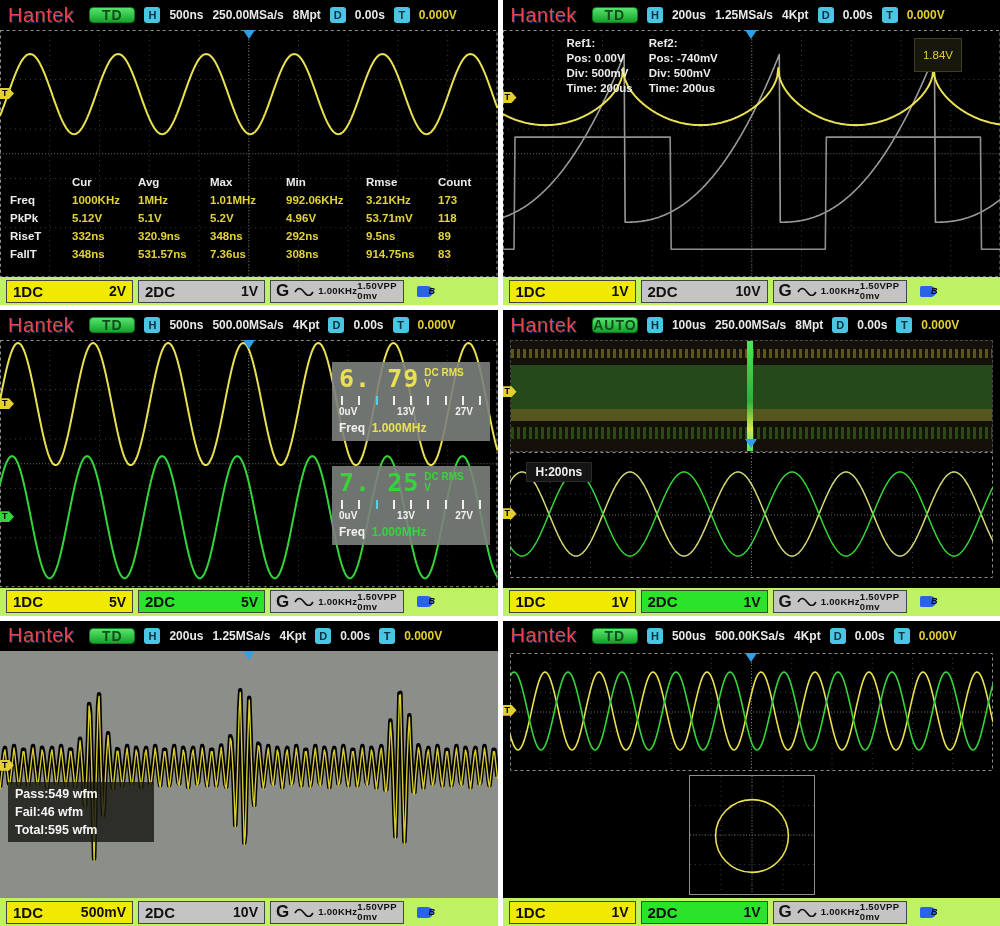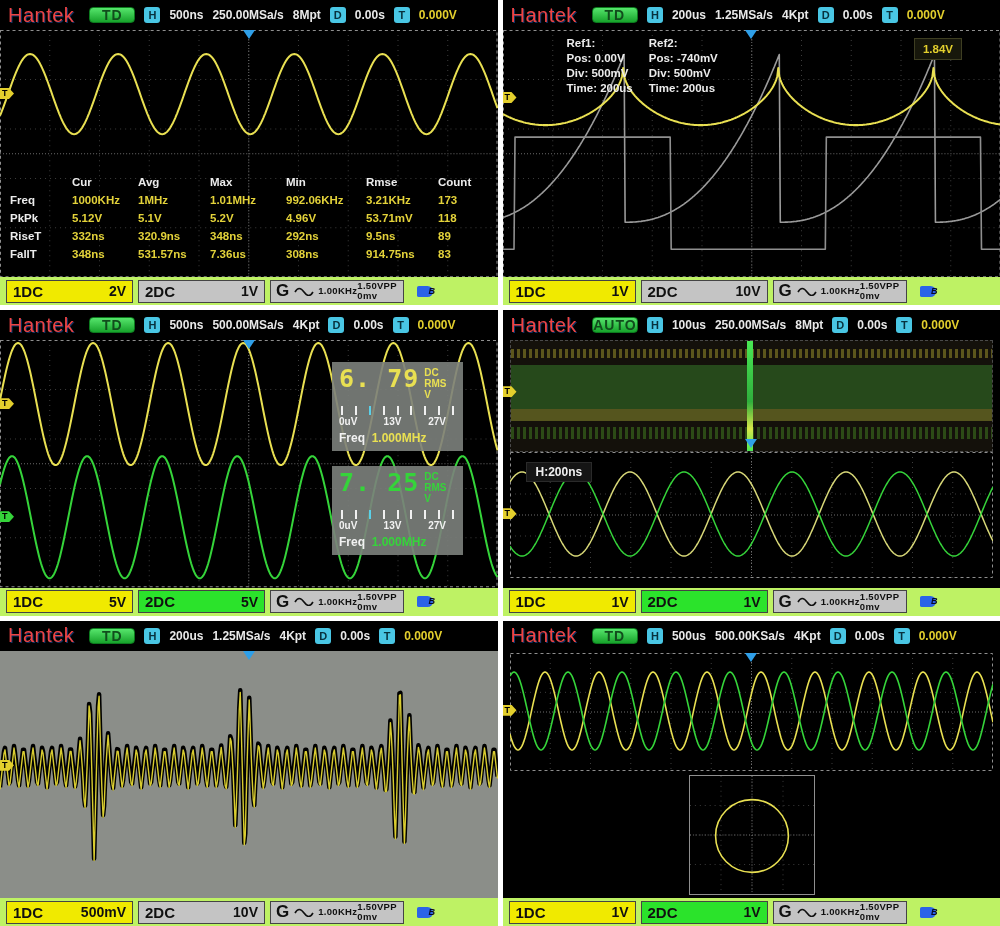--- a/index.html
+++ b/index.html
@@ -33,23 +33,23 @@
   .genstack{display:flex;flex-direction:row;line-height:10px}
   .genrow{display:flex;align-items:center;gap:4px}
   .gentext{font-size:9.5px;font-weight:bold;letter-spacing:.3px}
   .usb{margin-left:8px;width:16px;height:11px;background:#2b63e8;border-radius:2px 6px 6px 2px;position:relative}
   .usb span{position:absolute;right:-2px;top:0;font-size:9px;font-weight:bold;font-style:italic;color:#0a0a24}
   
   .mtable{position:absolute;left:10px;top:146px;display:grid;grid-template-columns:62px 66px 72px 76px 80px 72px 46px;row-gap:5px;font-size:11.5px;font-weight:bold;color:#ececec;z-index:4;line-height:13px}
   .mtable .val{color:#e3d23a}
   
   .refs{position:absolute;left:64px;top:6px;display:flex;gap:16px;font-size:11.5px;font-weight:bold;color:#ececec;line-height:15px;z-index:4}
-  .badge184{position:absolute;right:38px;top:8px;background:#17170b;border:1px solid #3e3e22;color:#e3cf2d;font-size:11.5px;font-weight:bold;padding:4px 8px;z-index:4}
-  
-  .dmm{position:absolute;left:332px;width:131px;background:rgba(124,129,124,.9);padding:5px 7px 6px;z-index:4}
+  .badge184{position:absolute;right:38px;top:8px;background:#17170b;border:1px solid #3e3e22;color:#e3cf2d;font-size:11.5px;font-weight:normal;padding:10px 8px;z-index:4}
+  
+  .dmm{position:absolute;left:332px;width:158px;background:rgba(124,129,124,.9);padding:5px 7px 6px;z-index:4}
   .dmm .hdrrow{display:flex;gap:5px;align-items:flex-start}
   .dmm .big{font-family:"DejaVu Sans Mono",monospace;font-size:25px;font-weight:bold;letter-spacing:1px;line-height:23px;white-space:pre}
   .dmm .mode{font-size:10px;font-weight:bold;line-height:11px}
   .dmm .ruler{display:flex;justify-content:space-between;margin:6px 2px 0}
   .dmm .ruler i{display:block;width:2px;height:9px;background:#f0f0f0}
   .dmm .ruler i.blue{background:#5ad0e8}
   .dmm .slabels{display:flex;font-size:10px;font-weight:bold;color:#f2f2f2;margin-top:1px}
   .dmm .slabels span{flex:1}
   .dmm .slabels span:nth-child(2){text-align:center}
   .dmm .slabels span:nth-child(3){text-align:right;padding-right:10px}
@@ -467,20 +467,25 @@
       <span class="cyico">T</span>
       <span class="tval">0.000V</span>
     </div>
     <div class="screen grayback">
       <svg class="layer" viewBox="0 0 497 247" preserveAspectRatio="none">
           <path d="M0 136.0 L1 127.1 L2 118.1 L3 109.2 L4 100.3 L5 96.7 L6 105.6 L7 114.6 L8 123.5 L9 132.4 L10 130.6 L11 121.7 L12 112.8 L13 103.8 L14 94.9 L15 102.0 L16 111.0 L17 119.9 L18 128.9 L19 134.2 L20 125.3 L21 116.3 L22 107.4 L23 98.5 L24 98.5 L25 107.4 L26 116.3 L27 125.3 L28 134.2 L29 128.9 L30 119.9 L31 111.0 L32 102.0 L33 94.9 L34 103.8 L35 112.8 L36 121.7 L37 130.6 L38 132.4 L39 123.5 L40 114.6 L41 105.6 L42 96.7 L43 100.3 L44 109.2 L45 118.1 L46 127.1 L47 136.0 L48 127.1 L49 118.1 L50 109.2 L51 100.3 L52 96.7 L53 105.6 L54 114.6 L55 123.5 L56 132.4 L57 130.6 L58 121.7 L59 112.8 L60 103.8 L61 94.9 L62 102.0 L63 111.0 L64 119.9 L65 128.9 L66 134.2 L67 125.3 L68 116.3 L69 107.4 L70 98.4 L71 98.3 L72 107.3 L73 116.4 L74 125.7 L75 135.4 L76 130.1 L77 120.6 L78 110.2 L79 98.6 L80 87.6 L81 98.4 L82 111.4 L83 127.1 L84 146.6 L85 154.4 L86 136.4 L87 113.7 L88 85.9 L89 52.9 L90 60.9 L91 92.2 L92 127.9 L93 166.8 L94 207.3 L95 168.4 L96 128.7 L97 90.1 L98 54.1 L99 43.2 L100 80.6 L101 113.5 L102 141.3 L103 163.9 L104 154.5 L105 130.2 L106 110.5 L107 94.8 L108 82.2 L109 95.8 L110 109.5 L111 121.2 L112 131.5 L113 136.8 L114 126.2 L115 116.4 L116 107.1 L117 98.0 L118 98.2 L119 107.3 L120 116.3 L121 125.3 L122 134.3 L123 128.9 L124 119.9 L125 111.0 L126 102.0 L127 94.9 L128 103.8 L129 112.8 L130 121.7 L131 130.6 L132 132.4 L133 123.5 L134 114.6 L135 105.6 L136 96.7 L137 100.3 L138 109.2 L139 118.1 L140 127.1 L141 136.0 L142 127.1 L143 118.1 L144 109.2 L145 100.3 L146 96.7 L147 105.6 L148 114.6 L149 123.5 L150 132.4 L151 130.6 L152 121.7 L153 112.8 L154 103.8 L155 94.9 L156 102.0 L157 111.0 L158 119.9 L159 128.9 L160 134.2 L161 125.3 L162 116.3 L163 107.4 L164 98.5 L165 98.5 L166 107.4 L167 116.3 L168 125.3 L169 134.2 L170 128.9 L171 119.9 L172 111.0 L173 102.0 L174 94.9 L175 103.8 L176 112.8 L177 121.7 L178 130.6 L179 132.4 L180 123.5 L181 114.6 L182 105.6 L183 96.7 L184 100.3 L185 109.2 L186 118.1 L187 127.1 L188 136.0 L189 127.1 L190 118.1 L191 109.2 L192 100.3 L193 96.7 L194 105.6 L195 114.6 L196 123.5 L197 132.4 L198 130.6 L199 121.7 L200 112.8 L201 103.8 L202 94.9 L203 102.0 L204 111.0 L205 119.9 L206 128.9 L207 134.2 L208 125.3 L209 116.3 L210 107.4 L211 98.5 L212 98.5 L213 107.4 L214 116.3 L215 125.3 L216 134.3 L217 128.9 L218 119.9 L219 110.9 L220 101.8 L221 94.3 L222 103.4 L223 112.6 L224 122.3 L225 132.7 L226 135.7 L227 125.7 L228 114.4 L229 101.1 L230 85.1 L231 88.3 L232 103.3 L233 122.1 L234 145.5 L235 174.0 L236 152.4 L237 125.6 L238 93.7 L239 57.2 L240 39.3 L241 74.7 L242 113.0 L243 152.6 L244 191.6 L245 182.2 L246 142.7 L247 106.2 L248 74.0 L249 46.8 L250 74.8 L251 103.7 L252 127.4 L253 146.3 L254 153.9 L255 133.6 L256 117.2 L257 103.7 L258 92.5 L259 94.1 L260 106.0 L261 116.5 L262 126.2 L263 135.4 L264 129.4 L265 120.0 L266 110.9 L267 101.9 L268 94.8 L269 103.8 L270 112.8 L271 121.7 L272 130.7 L273 132.4 L274 123.5 L275 114.6 L276 105.6 L277 96.7 L278 100.3 L279 109.2 L280 118.1 L281 127.1 L282 136.0 L283 127.1 L284 118.1 L285 109.2 L286 100.3 L287 96.7 L288 105.6 L289 114.6 L290 123.5 L291 132.4 L292 130.6 L293 121.7 L294 112.8 L295 103.8 L296 94.9 L297 102.0 L298 111.0 L299 119.9 L300 128.9 L301 134.2 L302 125.3 L303 116.3 L304 107.4 L305 98.5 L306 98.5 L307 107.4 L308 116.3 L309 125.3 L310 134.2 L311 128.9 L312 119.9 L313 111.0 L314 102.0 L315 94.9 L316 103.8 L317 112.8 L318 121.7 L319 130.6 L320 132.4 L321 123.5 L322 114.6 L323 105.6 L324 96.7 L325 100.3 L326 109.2 L327 118.1 L328 127.1 L329 136.0 L330 127.1 L331 118.1 L332 109.2 L333 100.3 L334 96.7 L335 105.6 L336 114.6 L337 123.5 L338 132.4 L339 130.6 L340 121.7 L341 112.8 L342 103.8 L343 94.9 L344 102.0 L345 111.0 L346 119.9 L347 128.9 L348 134.2 L349 125.3 L350 116.3 L351 107.4 L352 98.5 L353 98.5 L354 107.4 L355 116.3 L356 125.3 L357 134.2 L358 128.9 L359 119.9 L360 111.0 L361 102.0 L362 94.9 L363 103.8 L364 112.8 L365 121.7 L366 130.6 L367 132.4 L368 123.5 L369 114.6 L370 105.6 L371 96.7 L372 100.2 L373 109.2 L374 118.1 L375 127.1 L376 136.2 L377 127.3 L378 118.2 L379 108.9 L380 99.3 L381 95.0 L382 104.4 L383 114.5 L384 125.7 L385 138.7 L386 138.2 L387 125.9 L388 111.0 L389 92.4 L390 69.5 L391 82.3 L392 103.7 L393 130.2 L394 162.0 L395 185.5 L396 155.3 L397 120.5 L398 82.4 L399 42.4 L400 41.8 L401 81.6 L402 120.8 L403 157.5 L404 190.3 L405 165.8 L406 131.7 L407 102.5 L408 78.6 L409 64.2 L410 89.7 L411 110.5 L412 127.1 L413 140.5 L414 140.8 L415 126.6 L416 114.4 L417 103.8 L418 94.2 L419 98.9 L420 108.8 L421 118.3 L422 127.4 L423 136.4 L424 127.2 L425 118.1 L426 109.2 L427 100.2 L428 96.7 L429 105.6 L430 114.6 L431 123.5 L432 132.4 L433 130.6 L434 121.7 L435 112.8 L436 103.8 L437 94.9 L438 102.0 L439 111.0 L440 119.9 L441 128.9 L442 134.2 L443 125.3 L444 116.3 L445 107.4 L446 98.5 L447 98.5 L448 107.4 L449 116.3 L450 125.3 L451 134.2 L452 128.9 L453 119.9 L454 111.0 L455 102.0 L456 94.9 L457 103.8 L458 112.8 L459 121.7 L460 130.6 L461 132.4 L462 123.5 L463 114.6 L464 105.6 L465 96.7 L466 100.3 L467 109.2 L468 118.1 L469 127.1 L470 136.0 L471 127.1 L472 118.1 L473 109.2 L474 100.3 L475 96.7 L476 105.6 L477 114.6 L478 123.5 L479 132.4 L480 130.6 L481 121.7 L482 112.8 L483 103.8 L484 94.9 L485 102.0 L486 111.0 L487 119.9 L488 128.9 L489 134.2 L490 125.3 L491 116.3 L492 107.4 L493 98.5 L494 98.5 L495 107.4 L496 116.3 L497 125.3 " fill="none" stroke="#000000" stroke-width="4.5" stroke-linejoin="round"></path>
           <path d="M0 138.0 L1 129.1 L2 120.1 L3 111.2 L4 102.3 L5 98.7 L6 107.6 L7 116.6 L8 125.5 L9 134.4 L10 132.6 L11 123.7 L12 114.8 L13 105.8 L14 96.9 L15 104.0 L16 113.0 L17 121.9 L18 130.9 L19 136.2 L20 127.3 L21 118.3 L22 109.4 L23 100.5 L24 100.5 L25 109.4 L26 118.3 L27 127.3 L28 136.2 L29 130.9 L30 121.9 L31 113.0 L32 104.0 L33 96.9 L34 105.8 L35 114.8 L36 123.7 L37 132.6 L38 134.4 L39 125.5 L40 116.6 L41 107.6 L42 98.7 L43 102.3 L44 111.2 L45 120.1 L46 129.1 L47 138.0 L48 129.1 L49 120.1 L50 111.2 L51 102.3 L52 98.7 L53 107.6 L54 116.6 L55 125.5 L56 134.4 L57 132.6 L58 123.7 L59 114.8 L60 105.8 L61 96.9 L62 104.0 L63 113.0 L64 121.9 L65 130.9 L66 136.2 L67 127.3 L68 118.3 L69 109.4 L70 100.4 L71 100.3 L72 109.3 L73 118.4 L74 127.7 L75 137.4 L76 132.1 L77 122.6 L78 112.2 L79 100.6 L80 89.6 L81 100.4 L82 113.4 L83 129.1 L84 148.6 L85 156.4 L86 138.4 L87 115.7 L88 87.9 L89 54.9 L90 62.9 L91 94.2 L92 129.9 L93 168.8 L94 209.3 L95 170.4 L96 130.7 L97 92.1 L98 56.1 L99 45.2 L100 82.6 L101 115.5 L102 143.3 L103 165.9 L104 156.5 L105 132.2 L106 112.5 L107 96.8 L108 84.2 L109 97.8 L110 111.5 L111 123.2 L112 133.5 L113 138.8 L114 128.2 L115 118.4 L116 109.1 L117 100.0 L118 100.2 L119 109.3 L120 118.3 L121 127.3 L122 136.3 L123 130.9 L124 121.9 L125 113.0 L126 104.0 L127 96.9 L128 105.8 L129 114.8 L130 123.7 L131 132.6 L132 134.4 L133 125.5 L134 116.6 L135 107.6 L136 98.7 L137 102.3 L138 111.2 L139 120.1 L140 129.1 L141 138.0 L142 129.1 L143 120.1 L144 111.2 L145 102.3 L146 98.7 L147 107.6 L148 116.6 L149 125.5 L150 134.4 L151 132.6 L152 123.7 L153 114.8 L154 105.8 L155 96.9 L156 104.0 L157 113.0 L158 121.9 L159 130.9 L160 136.2 L161 127.3 L162 118.3 L163 109.4 L164 100.5 L165 100.5 L166 109.4 L167 118.3 L168 127.3 L169 136.2 L170 130.9 L171 121.9 L172 113.0 L173 104.0 L174 96.9 L175 105.8 L176 114.8 L177 123.7 L178 132.6 L179 134.4 L180 125.5 L181 116.6 L182 107.6 L183 98.7 L184 102.3 L185 111.2 L186 120.1 L187 129.1 L188 138.0 L189 129.1 L190 120.1 L191 111.2 L192 102.3 L193 98.7 L194 107.6 L195 116.6 L196 125.5 L197 134.4 L198 132.6 L199 123.7 L200 114.8 L201 105.8 L202 96.9 L203 104.0 L204 113.0 L205 121.9 L206 130.9 L207 136.2 L208 127.3 L209 118.3 L210 109.4 L211 100.5 L212 100.5 L213 109.4 L214 118.3 L215 127.3 L216 136.3 L217 130.9 L218 121.9 L219 112.9 L220 103.8 L221 96.3 L222 105.4 L223 114.6 L224 124.3 L225 134.7 L226 137.7 L227 127.7 L228 116.4 L229 103.1 L230 87.1 L231 90.3 L232 105.3 L233 124.1 L234 147.5 L235 176.0 L236 154.4 L237 127.6 L238 95.7 L239 59.2 L240 41.3 L241 76.7 L242 115.0 L243 154.6 L244 193.6 L245 184.2 L246 144.7 L247 108.2 L248 76.0 L249 48.8 L250 76.8 L251 105.7 L252 129.4 L253 148.3 L254 155.9 L255 135.6 L256 119.2 L257 105.7 L258 94.5 L259 96.1 L260 108.0 L261 118.5 L262 128.2 L263 137.4 L264 131.4 L265 122.0 L266 112.9 L267 103.9 L268 96.8 L269 105.8 L270 114.8 L271 123.7 L272 132.7 L273 134.4 L274 125.5 L275 116.6 L276 107.6 L277 98.7 L278 102.3 L279 111.2 L280 120.1 L281 129.1 L282 138.0 L283 129.1 L284 120.1 L285 111.2 L286 102.3 L287 98.7 L288 107.6 L289 116.6 L290 125.5 L291 134.4 L292 132.6 L293 123.7 L294 114.8 L295 105.8 L296 96.9 L297 104.0 L298 113.0 L299 121.9 L300 130.9 L301 136.2 L302 127.3 L303 118.3 L304 109.4 L305 100.5 L306 100.5 L307 109.4 L308 118.3 L309 127.3 L310 136.2 L311 130.9 L312 121.9 L313 113.0 L314 104.0 L315 96.9 L316 105.8 L317 114.8 L318 123.7 L319 132.6 L320 134.4 L321 125.5 L322 116.6 L323 107.6 L324 98.7 L325 102.3 L326 111.2 L327 120.1 L328 129.1 L329 138.0 L330 129.1 L331 120.1 L332 111.2 L333 102.3 L334 98.7 L335 107.6 L336 116.6 L337 125.5 L338 134.4 L339 132.6 L340 123.7 L341 114.8 L342 105.8 L343 96.9 L344 104.0 L345 113.0 L346 121.9 L347 130.9 L348 136.2 L349 127.3 L350 118.3 L351 109.4 L352 100.5 L353 100.5 L354 109.4 L355 118.3 L356 127.3 L357 136.2 L358 130.9 L359 121.9 L360 113.0 L361 104.0 L362 96.9 L363 105.8 L364 114.8 L365 123.7 L366 132.6 L367 134.4 L368 125.5 L369 116.6 L370 107.6 L371 98.7 L372 102.2 L373 111.2 L374 120.1 L375 129.1 L376 138.2 L377 129.3 L378 120.2 L379 110.9 L380 101.3 L381 97.0 L382 106.4 L383 116.5 L384 127.7 L385 140.7 L386 140.2 L387 127.9 L388 113.0 L389 94.4 L390 71.5 L391 84.3 L392 105.7 L393 132.2 L394 164.0 L395 187.5 L396 157.3 L397 122.5 L398 84.4 L399 44.4 L400 43.8 L401 83.6 L402 122.8 L403 159.5 L404 192.3 L405 167.8 L406 133.7 L407 104.5 L408 80.6 L409 66.2 L410 91.7 L411 112.5 L412 129.1 L413 142.5 L414 142.8 L415 128.6 L416 116.4 L417 105.8 L418 96.2 L419 100.9 L420 110.8 L421 120.3 L422 129.4 L423 138.4 L424 129.2 L425 120.1 L426 111.2 L427 102.2 L428 98.7 L429 107.6 L430 116.6 L431 125.5 L432 134.4 L433 132.6 L434 123.7 L435 114.8 L436 105.8 L437 96.9 L438 104.0 L439 113.0 L440 121.9 L441 130.9 L442 136.2 L443 127.3 L444 118.3 L445 109.4 L446 100.5 L447 100.5 L448 109.4 L449 118.3 L450 127.3 L451 136.2 L452 130.9 L453 121.9 L454 113.0 L455 104.0 L456 96.9 L457 105.8 L458 114.8 L459 123.7 L460 132.6 L461 134.4 L462 125.5 L463 116.6 L464 107.6 L465 98.7 L466 102.3 L467 111.2 L468 120.1 L469 129.1 L470 138.0 L471 129.1 L472 120.1 L473 111.2 L474 102.3 L475 98.7 L476 107.6 L477 116.6 L478 125.5 L479 134.4 L480 132.6 L481 123.7 L482 114.8 L483 105.8 L484 96.9 L485 104.0 L486 113.0 L487 121.9 L488 130.9 L489 136.2 L490 127.3 L491 118.3 L492 109.4 L493 100.5 L494 100.5 L495 109.4 L496 118.3 L497 127.3 " fill="none" stroke="#d8cc30" stroke-width="1.4" stroke-linejoin="round"></path>
         </svg>
       <div class="topmark"></div>
       <div class="trig" style="top:109px">T</div>
+      <div class="passbox">
+        <div>Pass:549 wfm</div>
+        <div>Fail:46 wfm</div>
+        <div>Total:595 wfm</div>
+      </div>
     </div>
     <div class="ftr">
       <div class="chbox ch-yellow">
           <span class="chname">1DC</span>
           <span class="chscale">500mV</span>
         </div>
       <div class="chbox ch-gray">
           <span class="chname">2DC</span>
           <span class="chscale">10V</span>
         </div>

